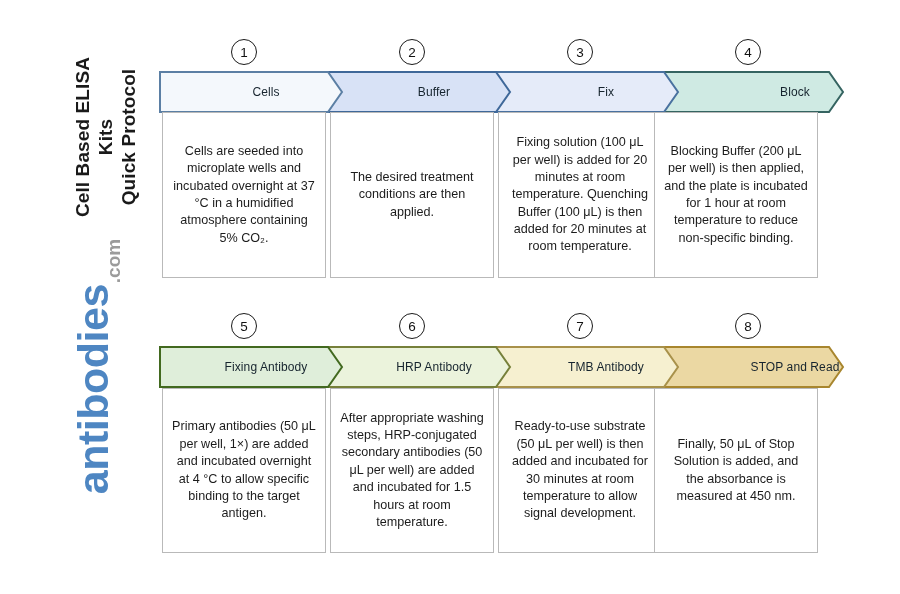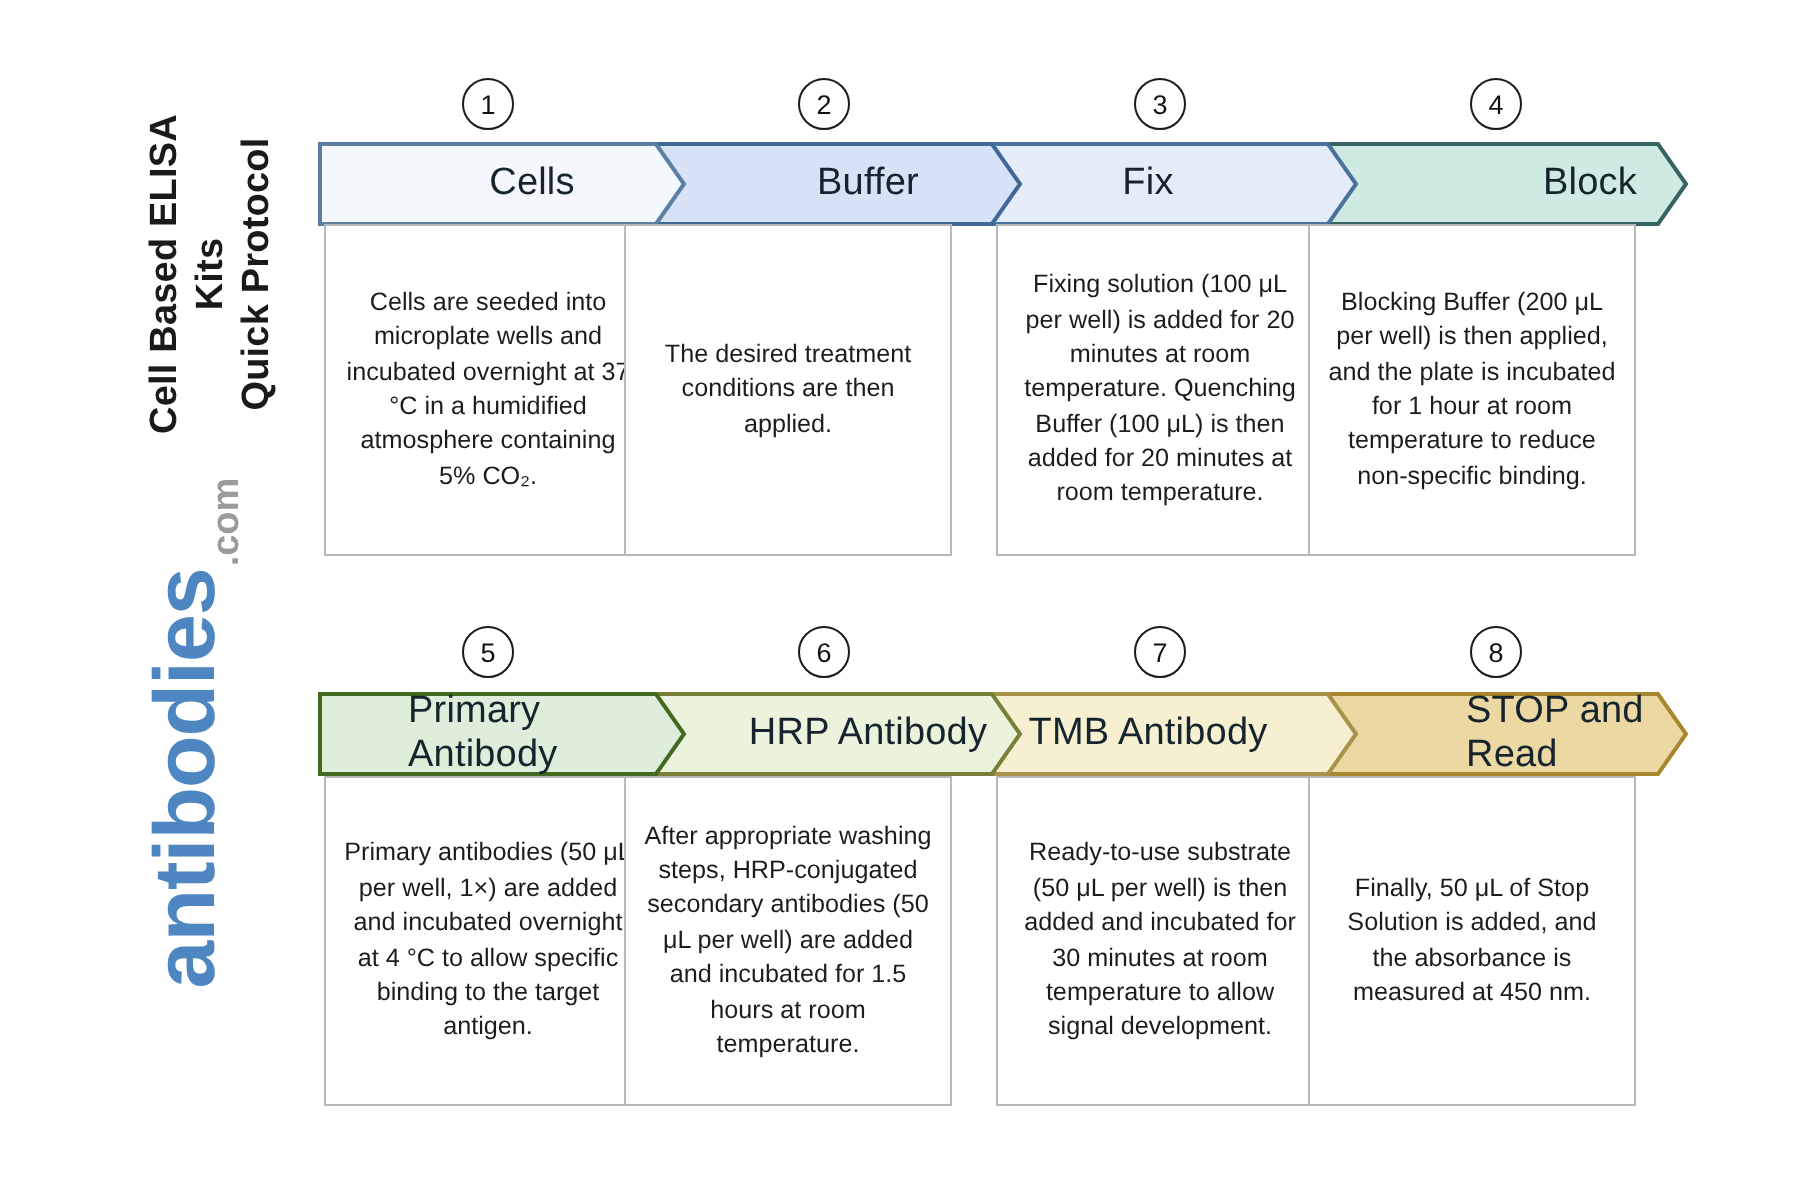--- a/index.html
+++ b/index.html
@@ -63,21 +63,21 @@
     position: absolute;
     left: 158px;
     width: 690px; height: 44px;
   }
   .row1 .arrow-svg { top: 70px; }
   .row2 .arrow-svg { top: 345px; }
   .arrow-label {
     position: absolute;
     width: 168px; height: 40px;
     display: flex; align-items: center; justify-content: center;
-    font-size: 19px;
+    font-size: 12px;
     color: #16242e;
     letter-spacing: 0.1px;
     padding-left: 44px;
   }
   .row1 .arrow-label { top: 72px; }
   .row2 .arrow-label { top: 347px; }
   .step-box {
     position: absolute;
     width: 164px;
     background: #ffffff;
@@ -85,22 +85,22 @@
     display: flex; align-items: center; justify-content: center;
     text-align: center;
     padding: 8px 9px;
     font-size: 12.6px;
     line-height: 1.38;
     color: #1c1c1c;
   }
   .row1 .step-box { top: 112px; height: 166px; }
   .row2 .step-box { top: 388px; height: 165px; }
 
-  .c0 { left: 160px; }  .c1 { left: 328px; }  .c2 { left: 468px; }  .c3 { left: 689px; }
-  .b0 { left: 162px; }  .b1 { left: 312px; }  .b2 { left: 498px; }  .b3 { left: 654px; }
+  .c0 { left: 160px; }  .c1 { left: 328px; }  .c2 { left: 500px; }  .c3 { left: 689px; }
+  .b0 { left: 162px; }  .b1 { left: 330px; }  .b2 { left: 498px; }  .b3 { left: 654px; }
   .n0 { left: 231px; }  .n1 { left: 399px; }  .n2 { left: 567px; }  .n3 { left: 735px; }
 </style>
 </head>
 <body>
 
 <div class="canvas">
 
   <div class="v-title" style="color: rgb(26, 26, 26);">
     <div>Cell Based ELISA Kits</div>
     <div>Quick Protocol</div>
@@ -142,21 +142,21 @@
     <div class="circle n2">7</div>
     <div class="circle n3">8</div>
 
     <svg class="arrow-svg" viewBox="0 0 690 44">
       <polygon points="506,2 671,2 685,22 671,42 506,42" stroke-width="2" fill="#ebd8a3" stroke="#a8862e"></polygon>
       <polygon points="338,2 506,2 520,22 506,42 338,42" stroke-width="2" fill="#f6f0d0" stroke="#a8914a"></polygon>
       <polygon points="170,2 338,2 352,22 338,42 170,42" stroke-width="2" fill="#ebf3dc" stroke="#76803a"></polygon>
       <polygon points="2,2 170,2 184,22 170,42 2,42" stroke-width="2" fill="#dfeeda" stroke="#42691f"></polygon>
     </svg>
 
-    <div class="arrow-label c0">Primary Antibody</div>
+    <div class="arrow-label c0">Fixing Antibody</div>
     <div class="arrow-label c1">HRP Antibody</div>
     <div class="arrow-label c2">TMB Antibody</div>
     <div class="arrow-label c3">STOP and Read</div>
 
     <div class="step-box b0">Primary antibodies (50 μL per well, 1×) are added and incubated overnight at 4 °C to allow specific binding to the target antigen.</div>
     <div class="step-box b1">After appropriate washing steps, HRP-conjugated secondary antibodies (50 μL per well) are added and incubated for 1.5 hours at room temperature.</div>
     <div class="step-box b2">Ready-to-use substrate (50 μL per well) is then added and incubated for 30 minutes at room temperature to allow signal development.</div>
     <div class="step-box b3">Finally, 50 μL of Stop Solution is added, and the absorbance is measured at 450 nm.</div>
   </div>
 

